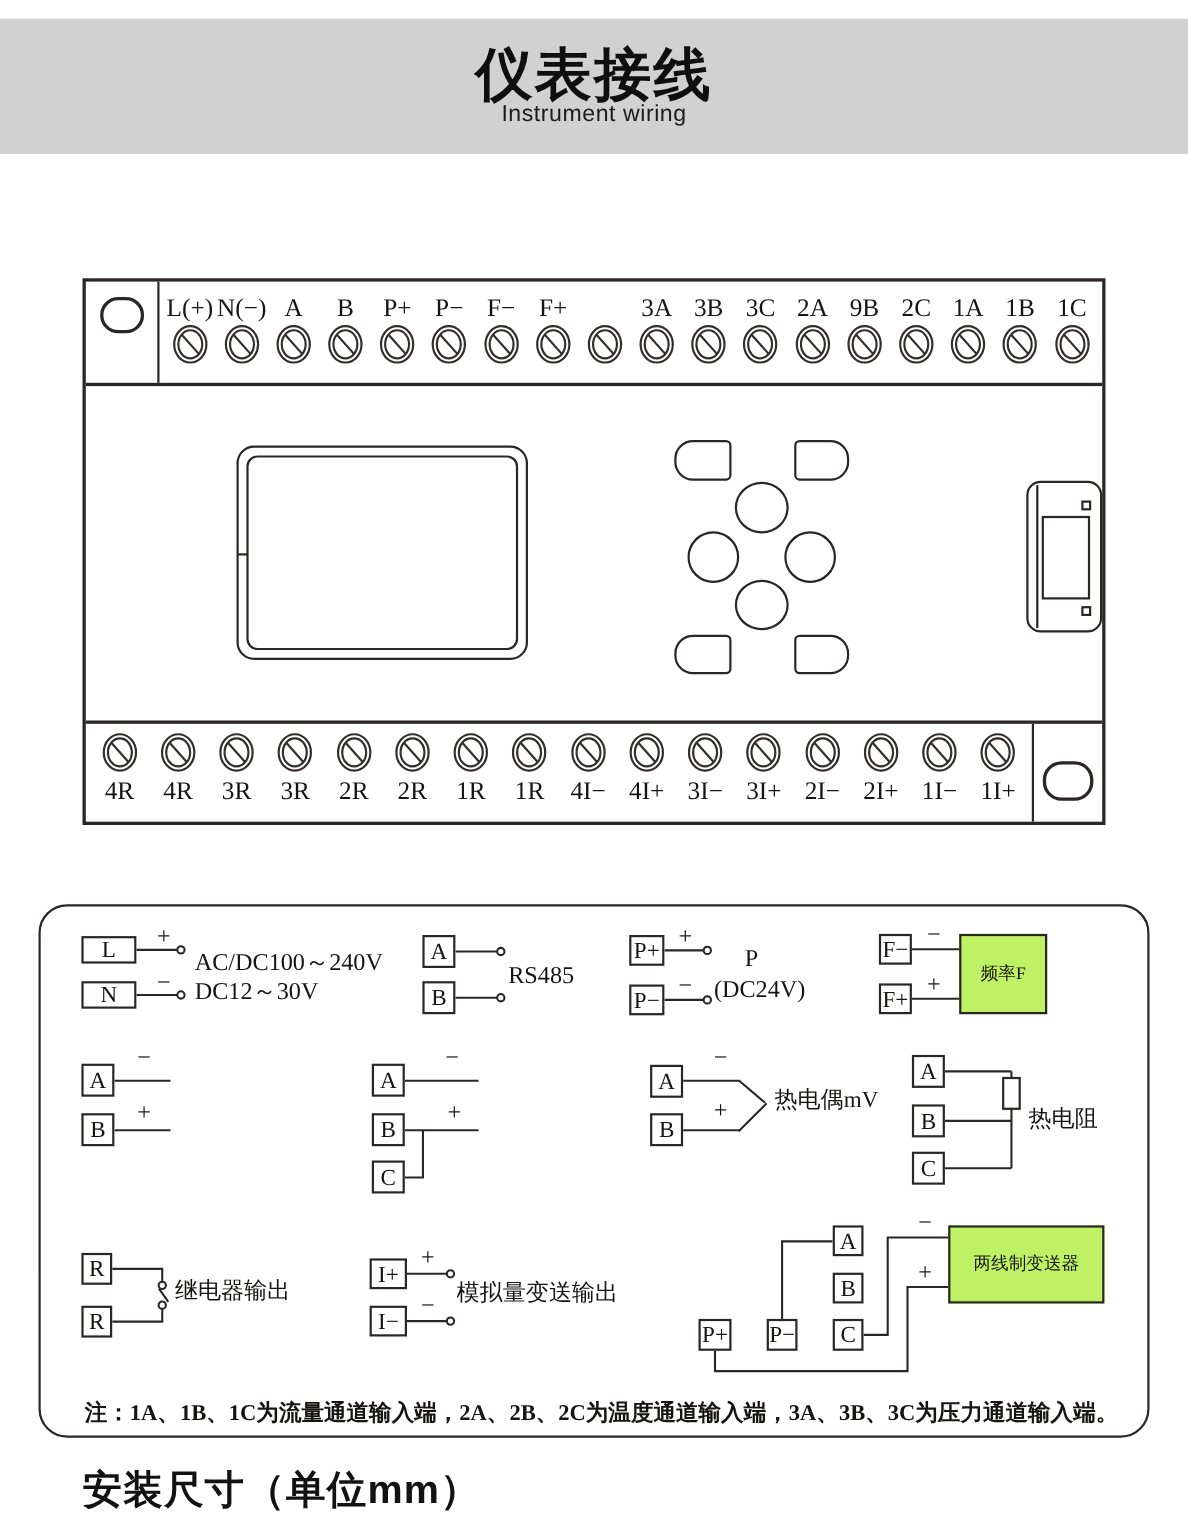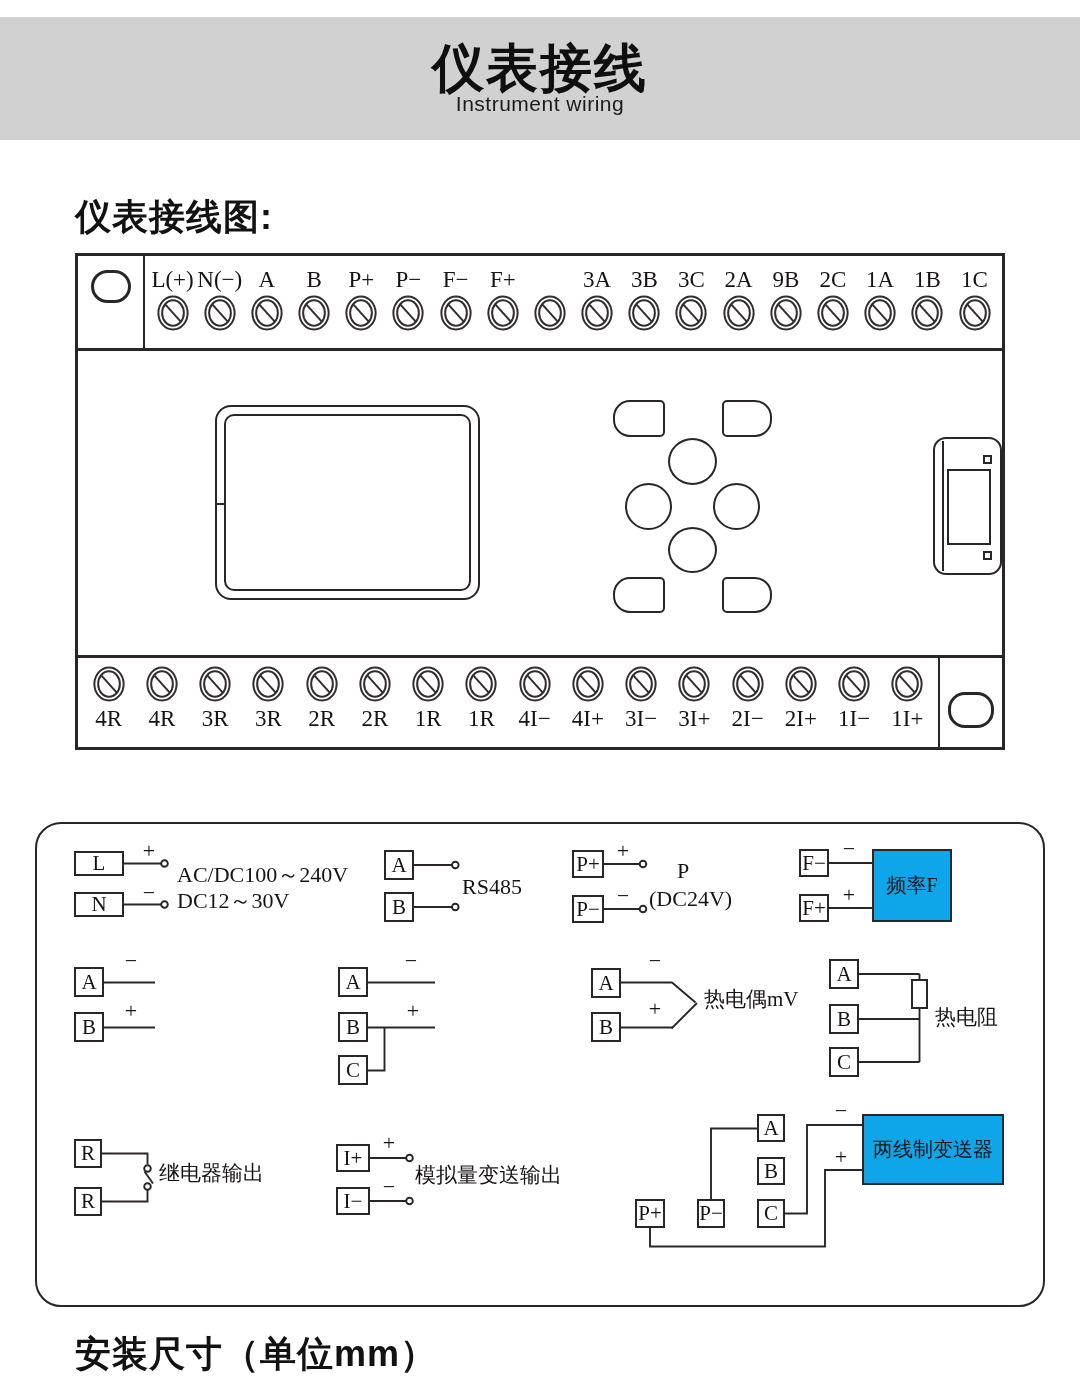--- a/index.html
+++ b/index.html
@@ -61,38 +61,37 @@
 
   
   .panel { position:absolute; left:35px; top:822px; width:1010px; height:485px;
            border:2.5px solid #2b2626; border-radius:26px; background:#fff; }
   .wires { position:absolute; left:0; top:0; pointer-events:none; }
   .wires path, .wires line, .wires polyline { fill:none; stroke:#2b2626; stroke-width:1.9; }
   .wires circle { fill:#fff; stroke:#2b2626; stroke-width:1.9; }
   .wires rect { fill:#fff; stroke:#2b2626; stroke-width:2; }
   .term { position:absolute; border:2px solid #2b2626; background:#fff; display:flex;
           align-items:center; justify-content:center; font-size:21px; white-space:nowrap; }
-  .lbox { position:absolute; border:2px solid #2b2626; background:#0ea5e9; display:flex;
-          align-items:center; justify-content:center; font-size:20px; white-space:nowrap; }
+  .lbox { position:absolute; border:2px solid #2b2626; background:#bef264; display:flex;
+          align-items:center; justify-content:center; font-size:16px; white-space:nowrap; }
   .sign { position:absolute; width:24px; text-align:center; font-size:22px; line-height:22px; }
   .cap  { position:absolute; font-size:22px; line-height:26px; white-space:nowrap; }
   .cap-s { font-size:21px; }
   .note { position:absolute; left:40px; top:446px; font-weight:700; font-size:20.5px; white-space:nowrap; }
 </style>
 </head>
 <body>
 
 <div class="page">
 
   <div class="header">
     <div class="title">仪表接线</div>
     <div class="subtitle">Instrument wiring</div>
   </div>
 
-  <div class="sec-heading" style="top:193px">仪表接线图:</div>
 
   <div class="device">
     <div class="strip-top">
       <div class="corner-box cb-left">
         <div class="pill p-top"></div>
       </div>
       <div class="trow trow-top" id="top-terminals">
           <div class="tcell">
             <span class="tlabel">L(+)</span>
             <svg class="screw" viewBox="0 0 36 40">
@@ -568,17 +567,18 @@
     <div class="term" style="left:598px;top:375px;width:30px;height:29px">
         <span>P+</span>
       </div>
     <div class="term" style="left:660px;top:375px;width:28px;height:29px">
         <span>P−</span>
       </div>
     <span class="sign" style="left:792px;top:276px">−</span>
     <span class="sign" style="left:792px;top:322px">+</span>
     <div class="lbox" style="left:825px;top:290px;width:142px;height:71px">两线制变送器</div>
 
+    <div class="note">注：1A、1B、1C为流量通道输入端，2A、2B、2C为温度通道输入端，3A、3B、3C为压力通道输入端。</div>
   </div>
 
   <div class="sec-heading" style="top:1330px">安装尺寸（单位mm）</div>
 
 </div>
 
 </body></html>

